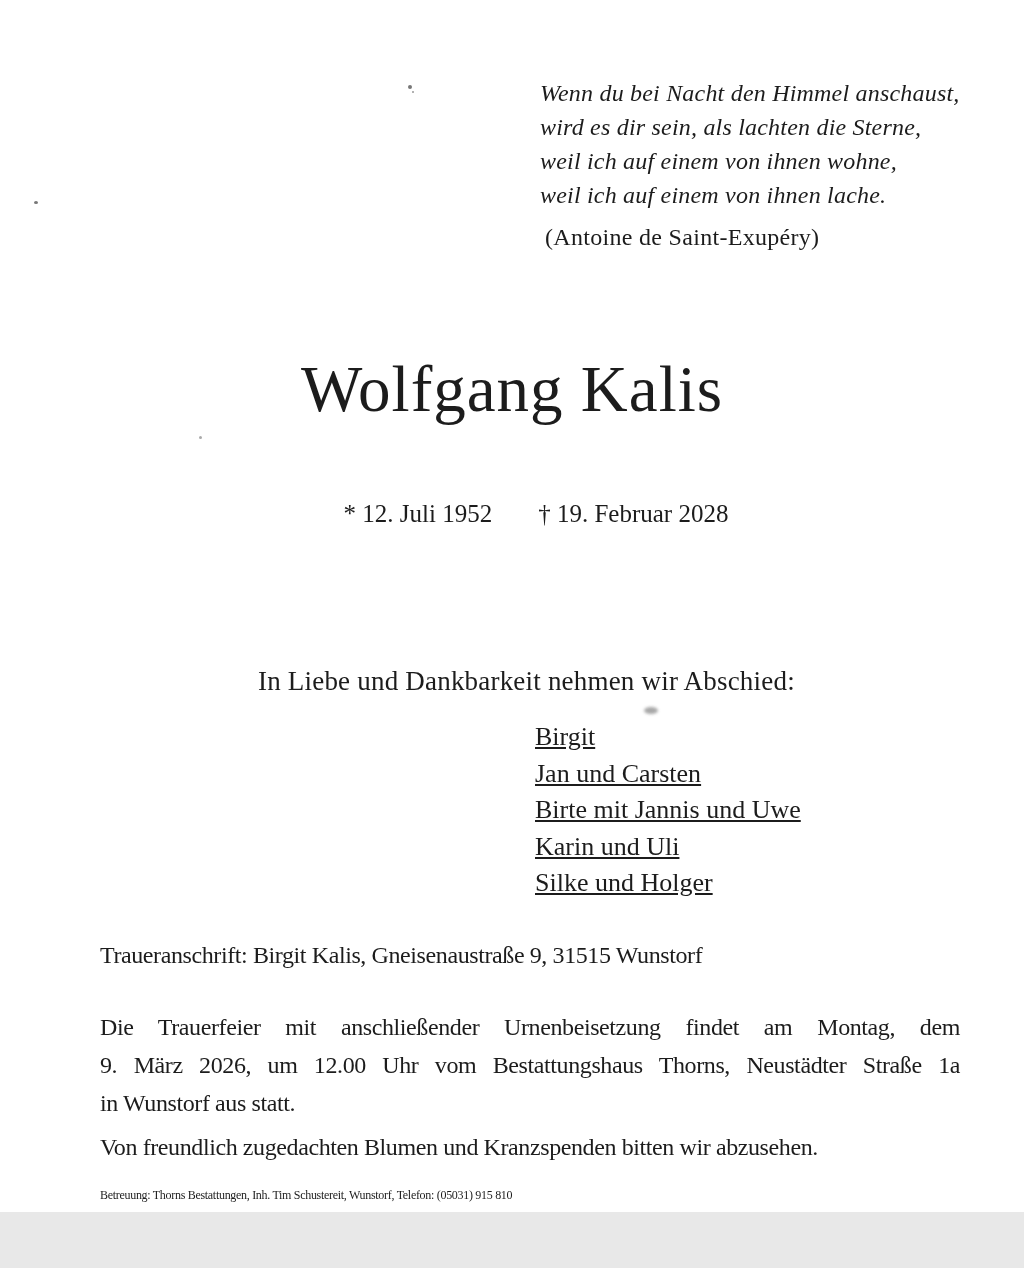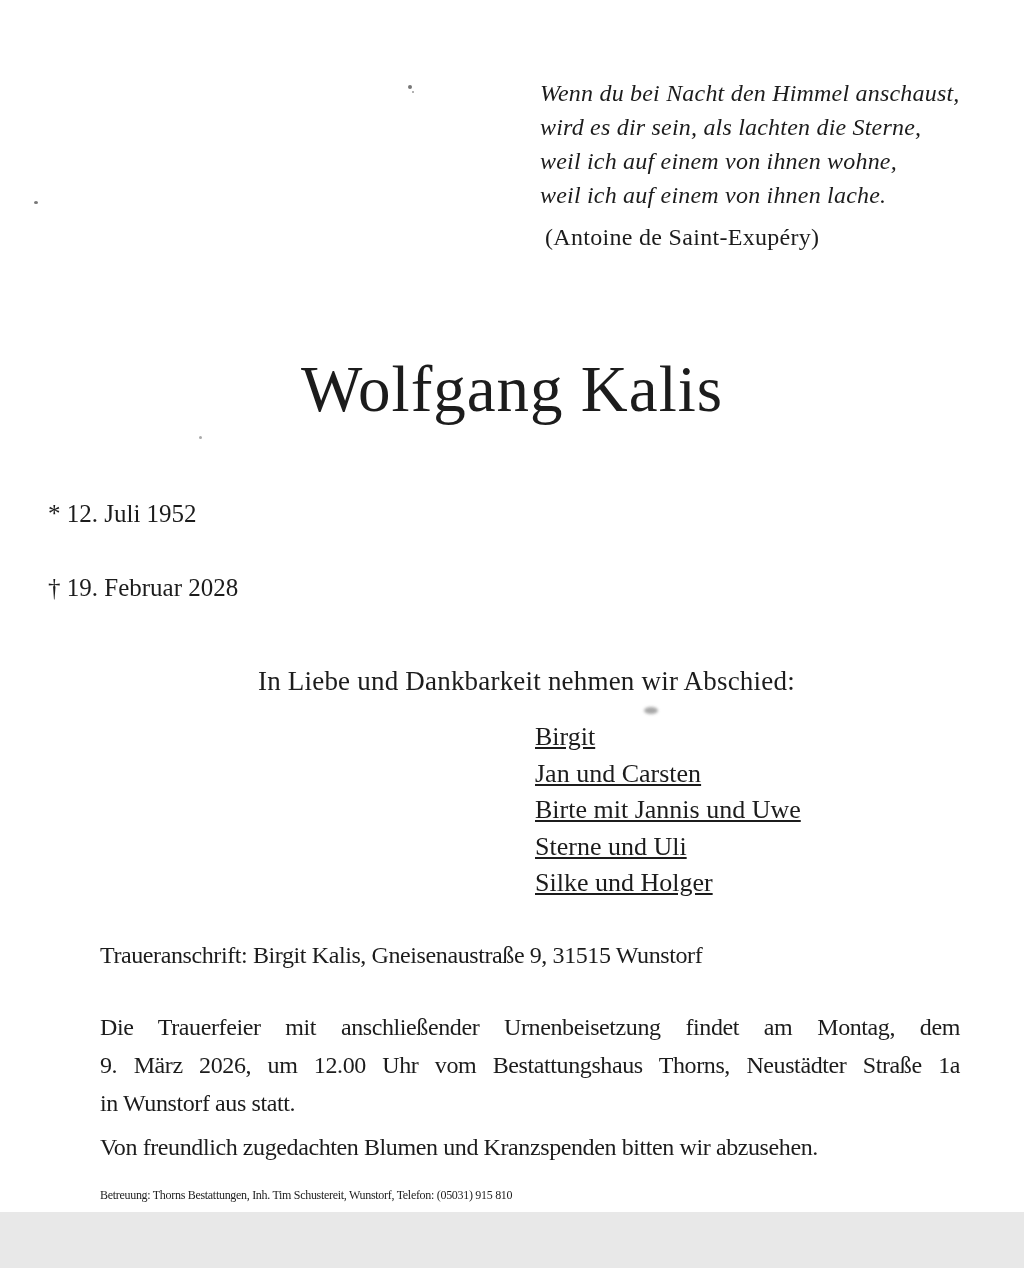--- a/index.html
+++ b/index.html
@@ -50,21 +50,20 @@
   .dates {
     position: absolute;
     left: 0;
     top: 500px;
     width: 100%;
     padding-left: 48px;
     display: flex;
     justify-content: center;
     gap: 46px;
     font-size: 25px;
-    flex-direction: column;
   }
 
   
   .farewell-intro {
     position: absolute;
     left: 258px;
     top: 666px;
     font-size: 27px;
     letter-spacing: 0.2px;
     white-space: nowrap;
@@ -159,21 +158,21 @@
     <span>* 12. Juli 1952</span>
     <span>† 19. Februar 2028</span>
   </div>
 
   <div class="farewell-intro">In Liebe und Dankbarkeit nehmen wir Abschied:</div>
 
   <div class="mourners">
     <div>Birgit</div>
     <div>Jan und Carsten</div>
     <div>Birte mit Jannis und Uwe</div>
-    <div>Sterne und Uli</div>
+    <div>Karin und Uli</div>
     <div>Silke und Holger</div>
   </div>
 
   <div class="address bottom-text">Traueranschrift: Birgit Kalis, Gneisenaustraße 9, 31515 Wunstorf</div>
 
   <div class="ceremony bottom-text">
     <div class="just">Die Trauerfeier mit anschließender Urnenbeisetzung findet am Montag, dem</div>
     <div class="just">9. März 2026,  um 12.00 Uhr vom Bestattungshaus Thorns, Neustädter Straße 1a</div>
     <div>in Wunstorf aus statt.</div>
   </div>

